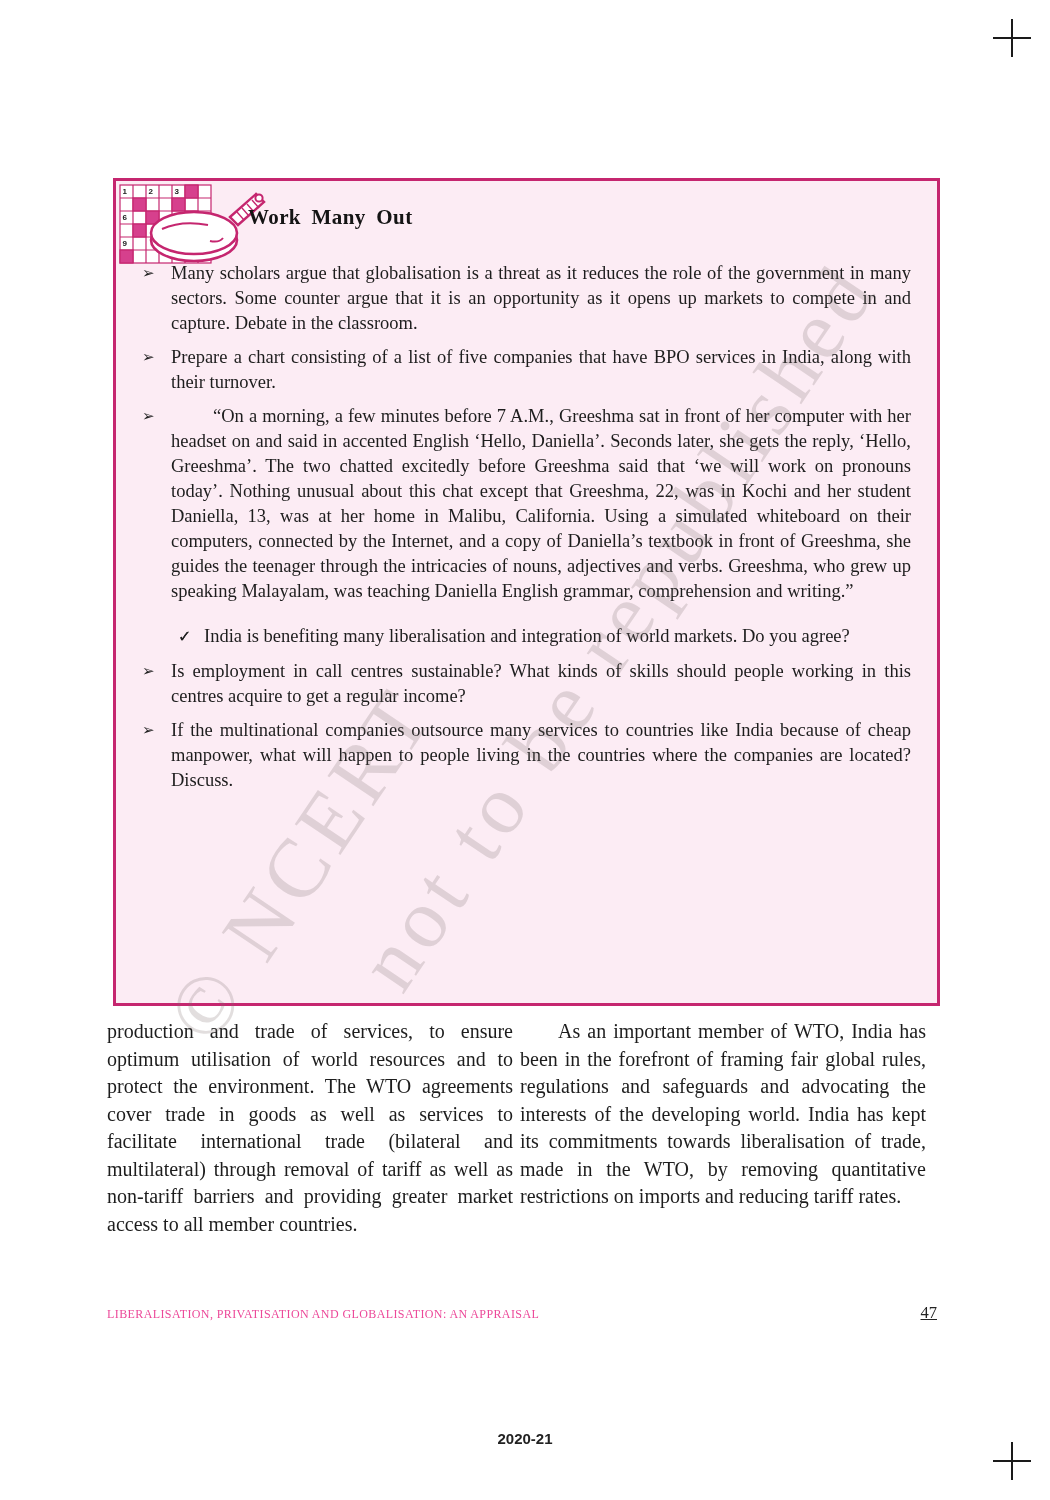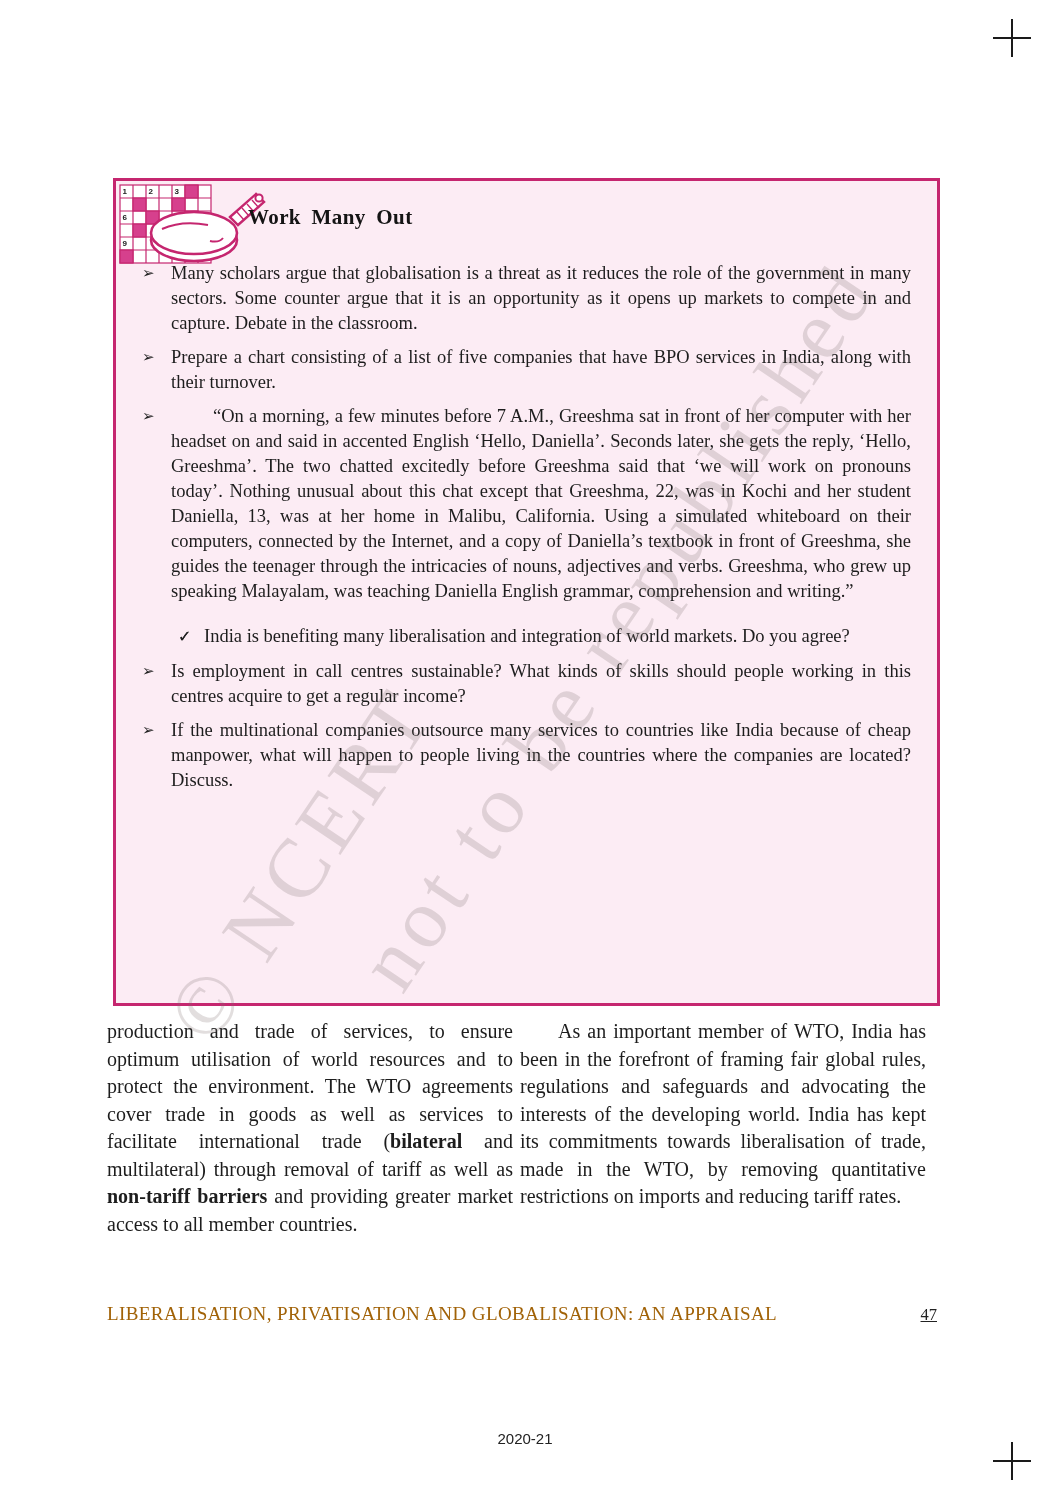--- a/index.html
+++ b/index.html
@@ -62,31 +62,31 @@
   }
   .check + .bullet{margin-top:10px;}
   
   .col{
     position:absolute;top:1018px;width:406px;
     font-size:20px;line-height:27.5px;text-align:justify;
   }
   .col-left{left:107px;}
   .col-right{left:520px;}
   .col-right .para{text-indent:38px;}
-  .bold{font-weight:bold;margin-top:16px;}
+  .bold{font-weight:normal;margin-top:16px;}
   
   .footer{
     position:absolute;left:107px;top:1303px;width:830px;
     display:flex;justify-content:space-between;align-items:baseline;
   }
-  .footer .chapter{font-size:19px;letter-spacing:0.4px;color:#a16207;}
+  .footer .chapter{font-size:12px;letter-spacing:0.4px;color:#ec4899;}
   .footer .pagenum{font-size:16.5px;color:#222;text-decoration:underline;}
   .year{
     position:absolute;left:0;right:0;top:1430px;text-align:center;
-    font-family:"Liberation Sans", sans-serif;font-size:15px;color:#222;
+    font-family:"Liberation Sans", sans-serif;font-size:15px;color:#222;font-weight:bold;
   }
   svg text{font-family:"Liberation Sans", sans-serif;font-weight:bold;}
 </style>
 </head>
 <body>
 
 <div class="page">
 
   <div class="crop-mark crop-tr">
       <span class="h"></span>

